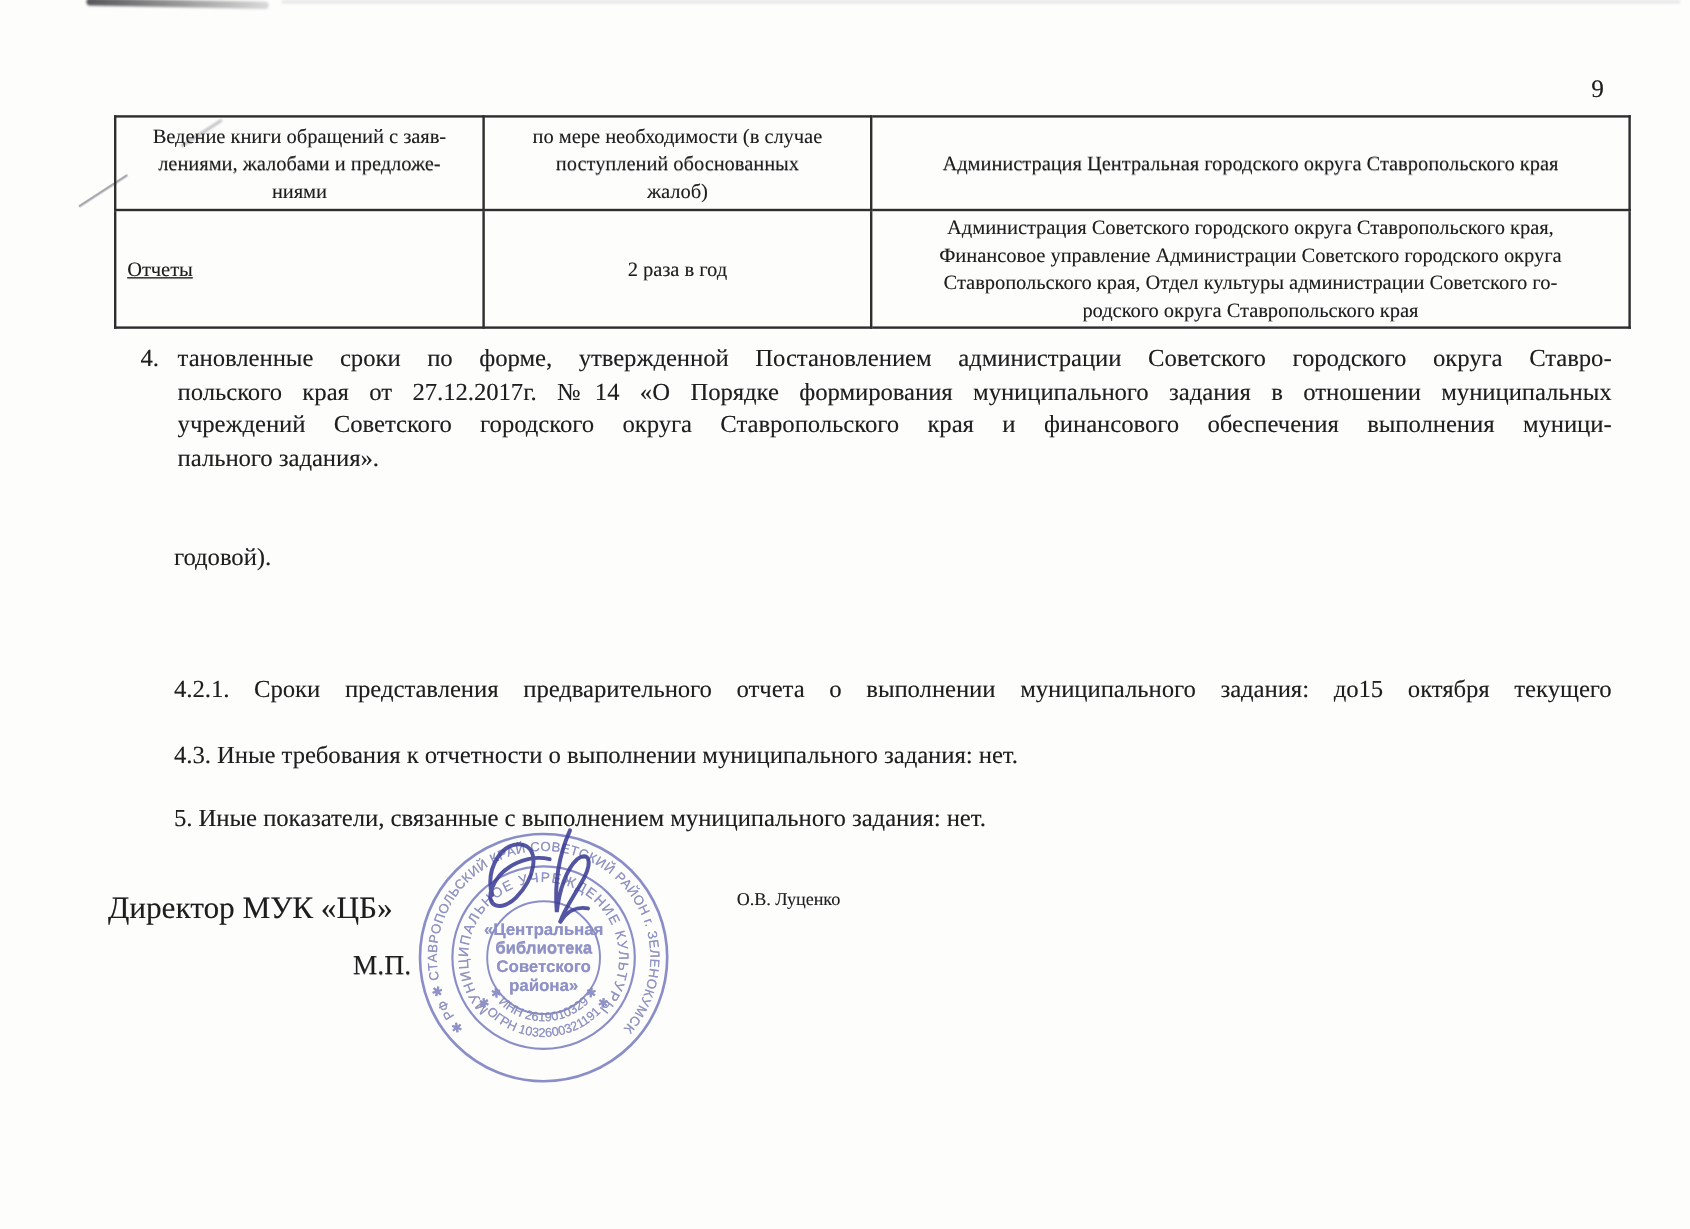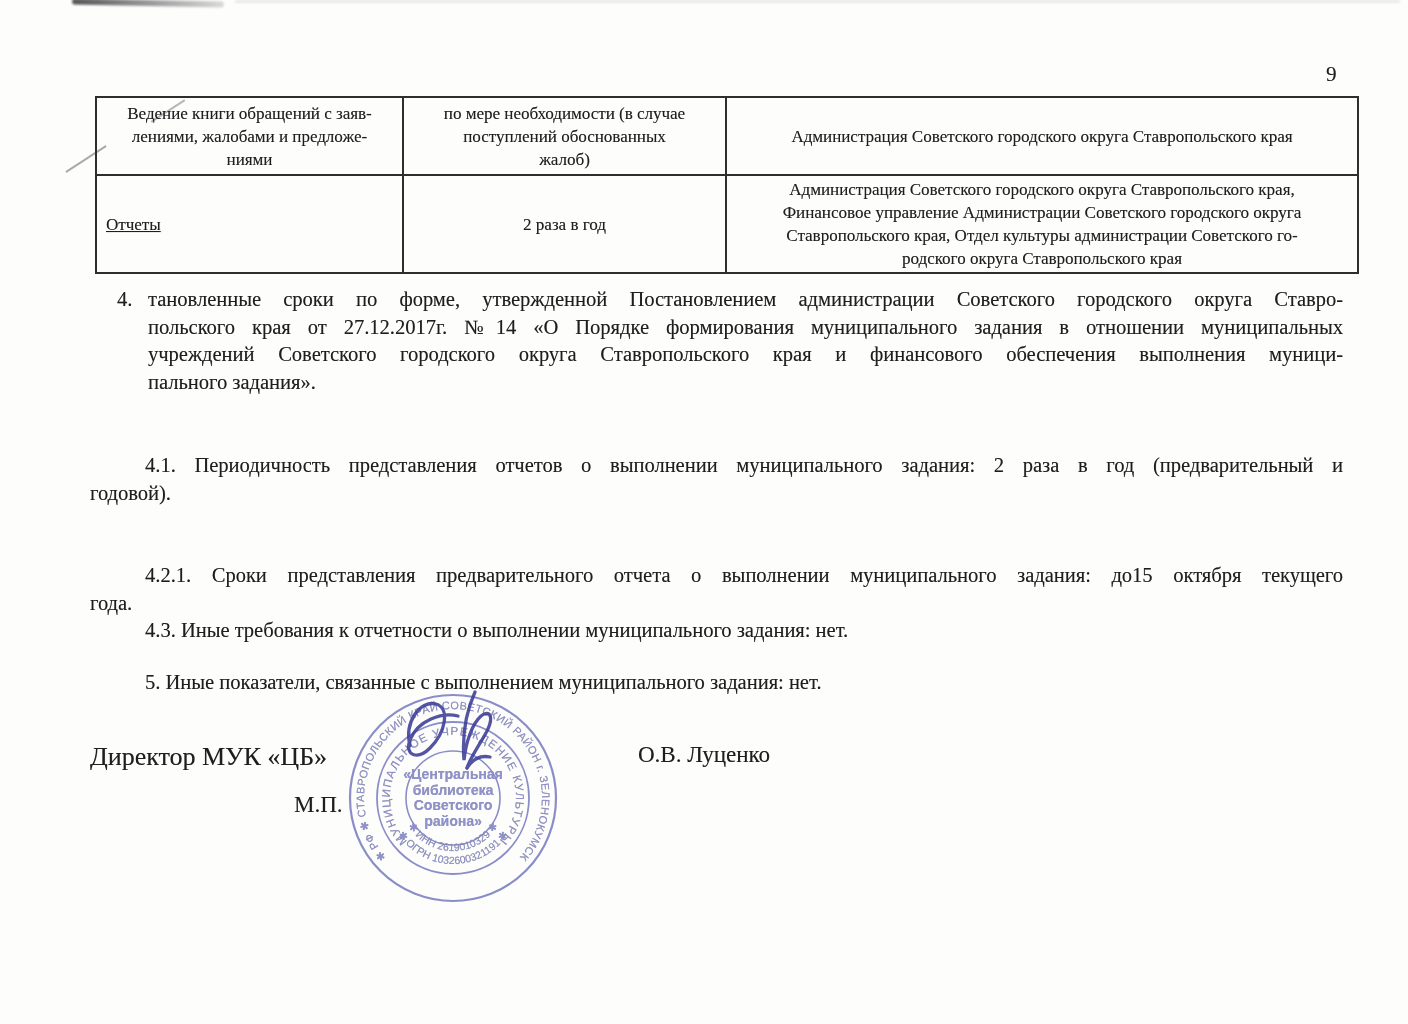--- a/index.html
+++ b/index.html
@@ -39,21 +39,21 @@
   .para4 .marker{position:absolute;left:0;top:0;}
   .para4 .lines{margin-left:31px;}
   .para41 {left:90px;top:452px;width:1253px;}
   .para421a{left:90px;top:508px;width:1253px;}
   .para421b{left:90px;top:562px;width:1253px;font-family:Liberation Serif, serif;}
   .para43 {left:90px;top:617px;width:1253px;}
   .para5  {left:90px;top:669px;width:1253px;}
 
   
   .sig-role{position:absolute;left:90px;top:742px;font-size:26px;}
-  .sig-name{position:absolute;left:638px;top:742px;font-size:23px;}
+  .sig-name{position:absolute;left:614px;top:742px;font-size:15px;}
   .sig-mp{position:absolute;left:294px;top:792px;font-size:23px;}
 
   .stamp-wrap{position:absolute;left:343px;top:688px;width:220px;height:220px;filter:blur(.3px);}
   .stamp-wrap svg{display:block;}
   .sign-wrap{position:absolute;left:380px;top:684px;width:150px;height:118px;}
 </style>
 </head>
 <body>
 
 <div class="page txt">
@@ -77,21 +77,21 @@
             <div class="tline">Ведение книги обращений с заяв-</div>
             <div class="tline">лениями, жалобами и предложе-</div>
             <div class="tline tline-last">ниями</div>
           </td>
         <td>
             <div class="tline">по мере необходимости (в случае</div>
             <div class="tline">поступлений обоснованных</div>
             <div class="tline tline-last">жалоб)</div>
           </td>
         <td>
-            <div class="tline tline-last">Администрация Советского городского округа Ставропольского края</div>
+            <div class="tline tline-last">Администрация Центральная городского округа Ставропольского края</div>
           </td>
       </tr>
       <tr class="r2">
         <td class="left-cell">
             <div class="tline tline-last">Отчеты</div>
           </td>
         <td>
             <div class="tline tline-last">2 раза в год</div>
           </td>
         <td>
@@ -108,26 +108,24 @@
     <span class="marker">4.</span>
     <div class="lines">
         <div class="tline">тановленные сроки по форме, утвержденной Постановлением администрации Советского городского округа Ставро-</div>
         <div class="tline">польского края от 27.12.2017г. №14 «О Порядке формирования муниципального задания в отношении муниципальных</div>
         <div class="tline">учреждений Советского городского округа Ставропольского края и финансового обеспечения выполнения муници-</div>
         <div class="tline tline-last">пального задания».</div>
       </div>
   </div>
 
   <div class="para para41 indent-first">
-      <div class="tline">4.1.  Периодичность представления отчетов о выполнении муниципального задания: 2 раза в год (предварительный и</div>
       <div class="tline tline-last">годовой).</div>
     </div>
   <div class="para para421b indent-first">
       <div class="tline">4.2.1. Сроки представления  предварительного отчета о выполнении муниципального задания: до15 октября текущего</div>
-      <div class="tline tline-last">года.</div>
     </div>
   <div class="para para43 indent-first">
       <div class="tline tline-last">4.3. Иные требования к отчетности о выполнении муниципального задания: нет.</div>
     </div>
   <div class="para para5 indent-first">
       <div class="tline tline-last">5. Иные показатели, связанные с выполнением муниципального задания: нет.</div>
     </div>
 
   <div class="sig-role">Директор МУК «ЦБ»</div>
   <div class="sig-name">О.В. Луценко</div>

